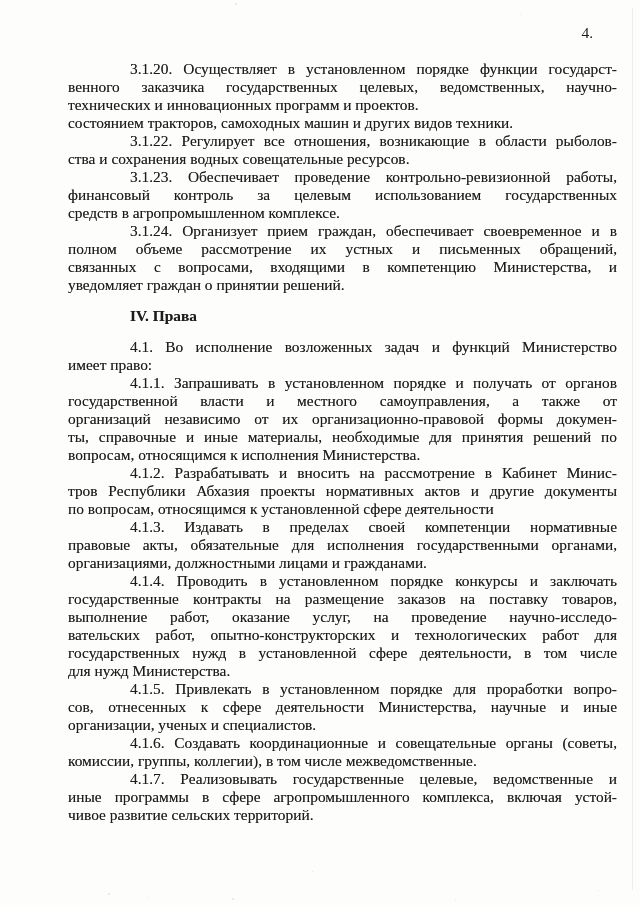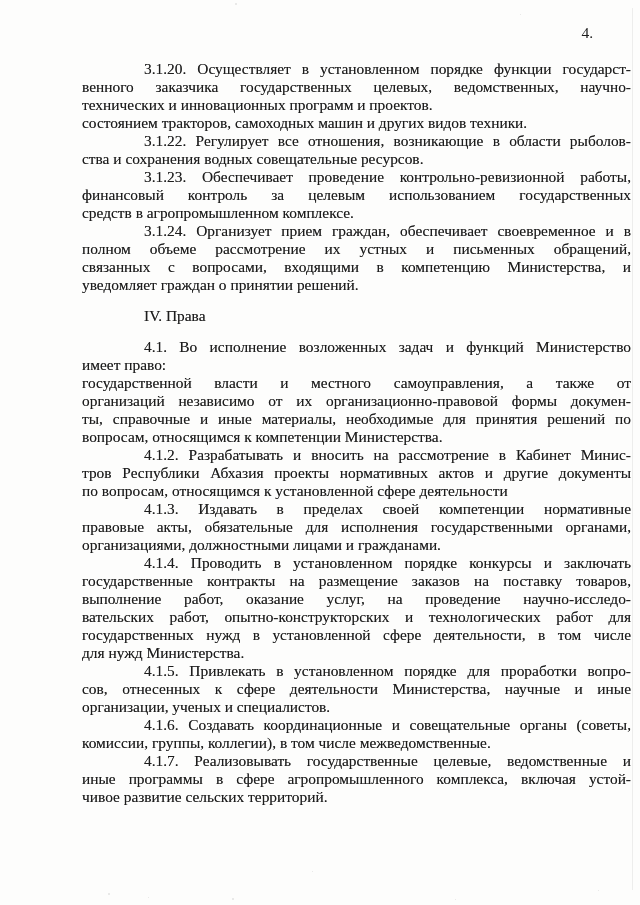--- a/index.html
+++ b/index.html
@@ -15,36 +15,36 @@
   .page-number {
     position: absolute;
     top: 24px;
     right: 47px;
     font-size: 15.5px;
     line-height: 18px;
   }
   .content {
     position: absolute;
     top: 60px;
-    left: 82px;
+    left: 68px;
     width: 549px;
   }
   .line {
     font-size: 15.4px;
     line-height: 18px;
     height: 18px;
     text-align: justify;
     text-align-last: justify;
     text-justify: inter-word;
     text-shadow: 0 0 0.4px rgba(25,25,25,0.55);
     white-space: normal;
   }
   .line.first { padding-left: 62px; }
   .line.last  { text-align: right; text-align-last: left; }
-  .block.heading { font-weight: normal; margin: 13px 0; }
+  .block.heading { font-weight: bold; margin: 13px 0; }
   .block.heading .line { text-align: left; text-align-last: left; }
   
   .scan-edge {
     position: absolute;
     left: 632px; top: 8px;
     width: 1px; height: 882px;
     background: rgba(140,140,140,0.14);
   }
   .speckle {
     position: absolute;
@@ -92,24 +92,25 @@
         <div class="line last">уведомляет граждан о принятии решений.</div>
       </div>
       <div class="block heading">
         <div class="line first last">IV. Права</div>
       </div>
       <div class="block paragraph">
         <div class="line first">4.1. Во исполнение возложенных задач и функций Министерство</div>
         <div class="line last">имеет право:</div>
       </div>
       <div class="block paragraph">
+        <div class="line first">4.1.1. Запрашивать в установленном порядке и получать от органов</div>
         <div class="line">государственной власти и местного самоуправления, а также от</div>
         <div class="line">организаций независимо от их организационно-правовой формы докумен-</div>
         <div class="line">ты, справочные и иные материалы, необходимые для принятия решений по</div>
-        <div class="line last">вопросам, относящимся к компетенции Министерства.</div>
+        <div class="line last">вопросам, относящимся к исполнения Министерства.</div>
       </div>
       <div class="block paragraph">
         <div class="line first">4.1.2. Разрабатывать и вносить на рассмотрение в Кабинет Минис-</div>
         <div class="line">тров Республики Абхазия проекты нормативных актов и другие документы</div>
         <div class="line last">по вопросам, относящимся к установленной сфере деятельности</div>
       </div>
       <div class="block paragraph">
         <div class="line first">4.1.3. Издавать в пределах своей компетенции нормативные</div>
         <div class="line">правовые акты, обязательные для исполнения государственными органами,</div>
         <div class="line last">организациями, должностными лицами и гражданами.</div>

